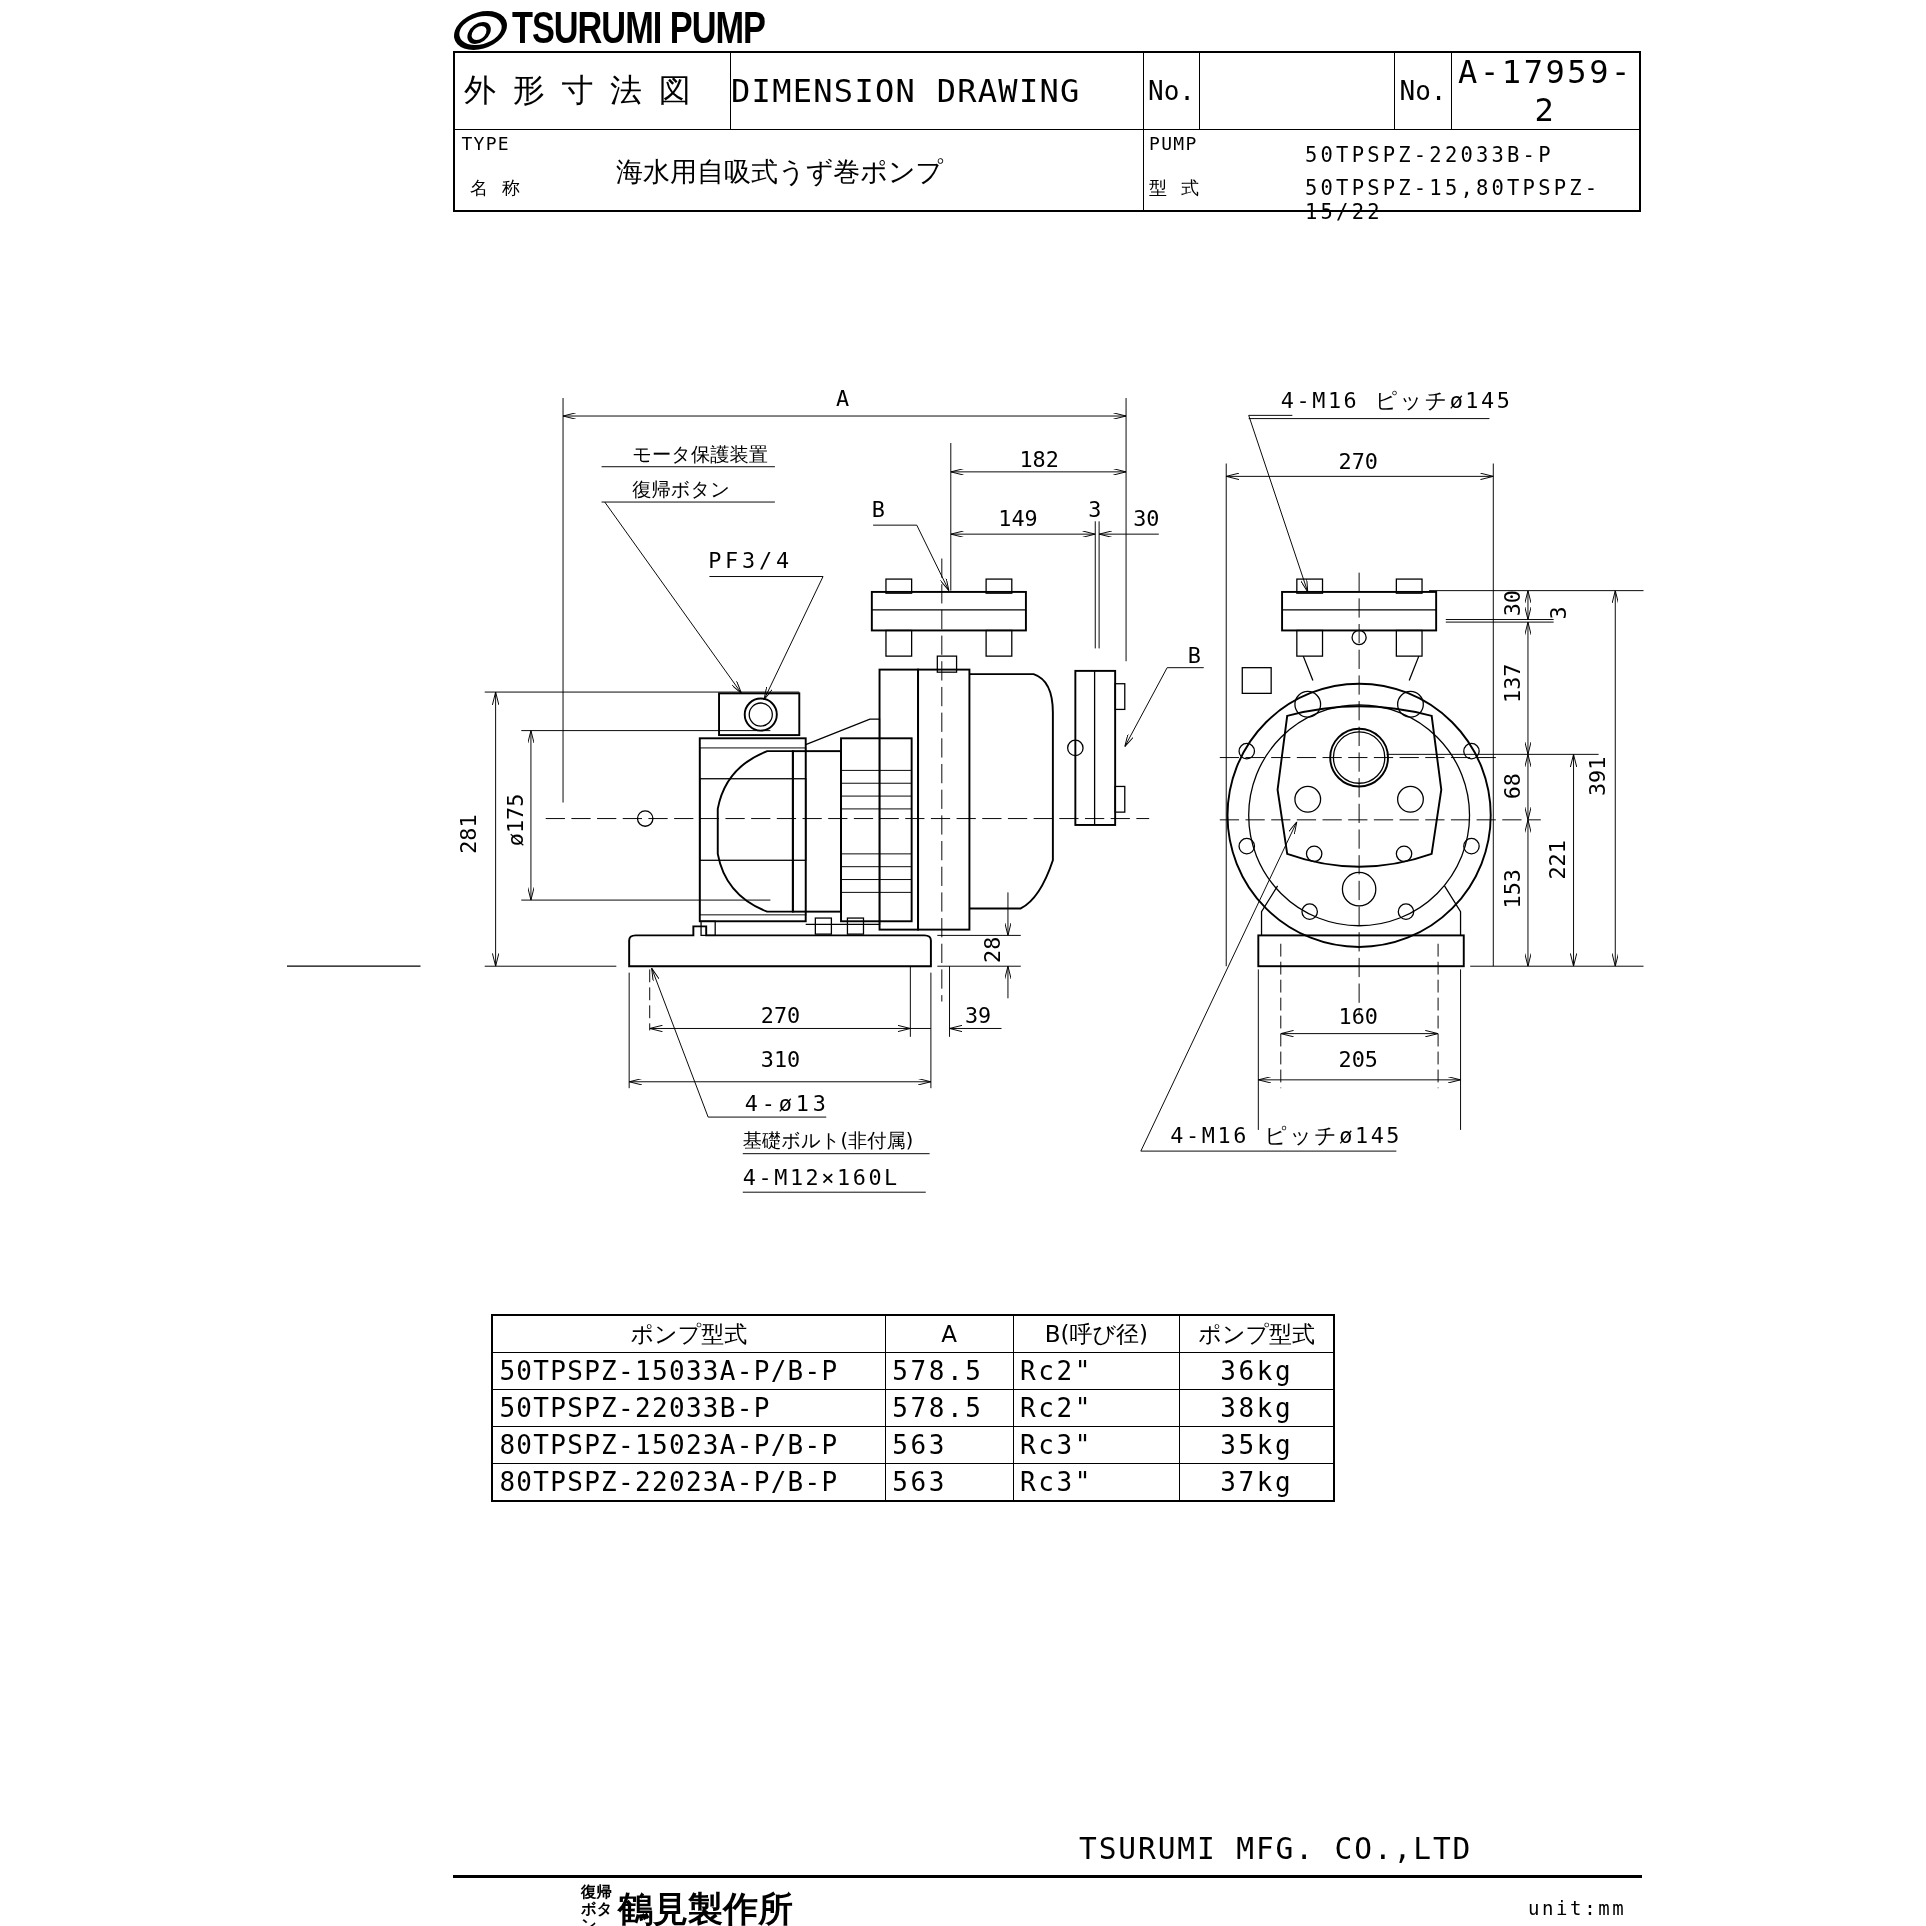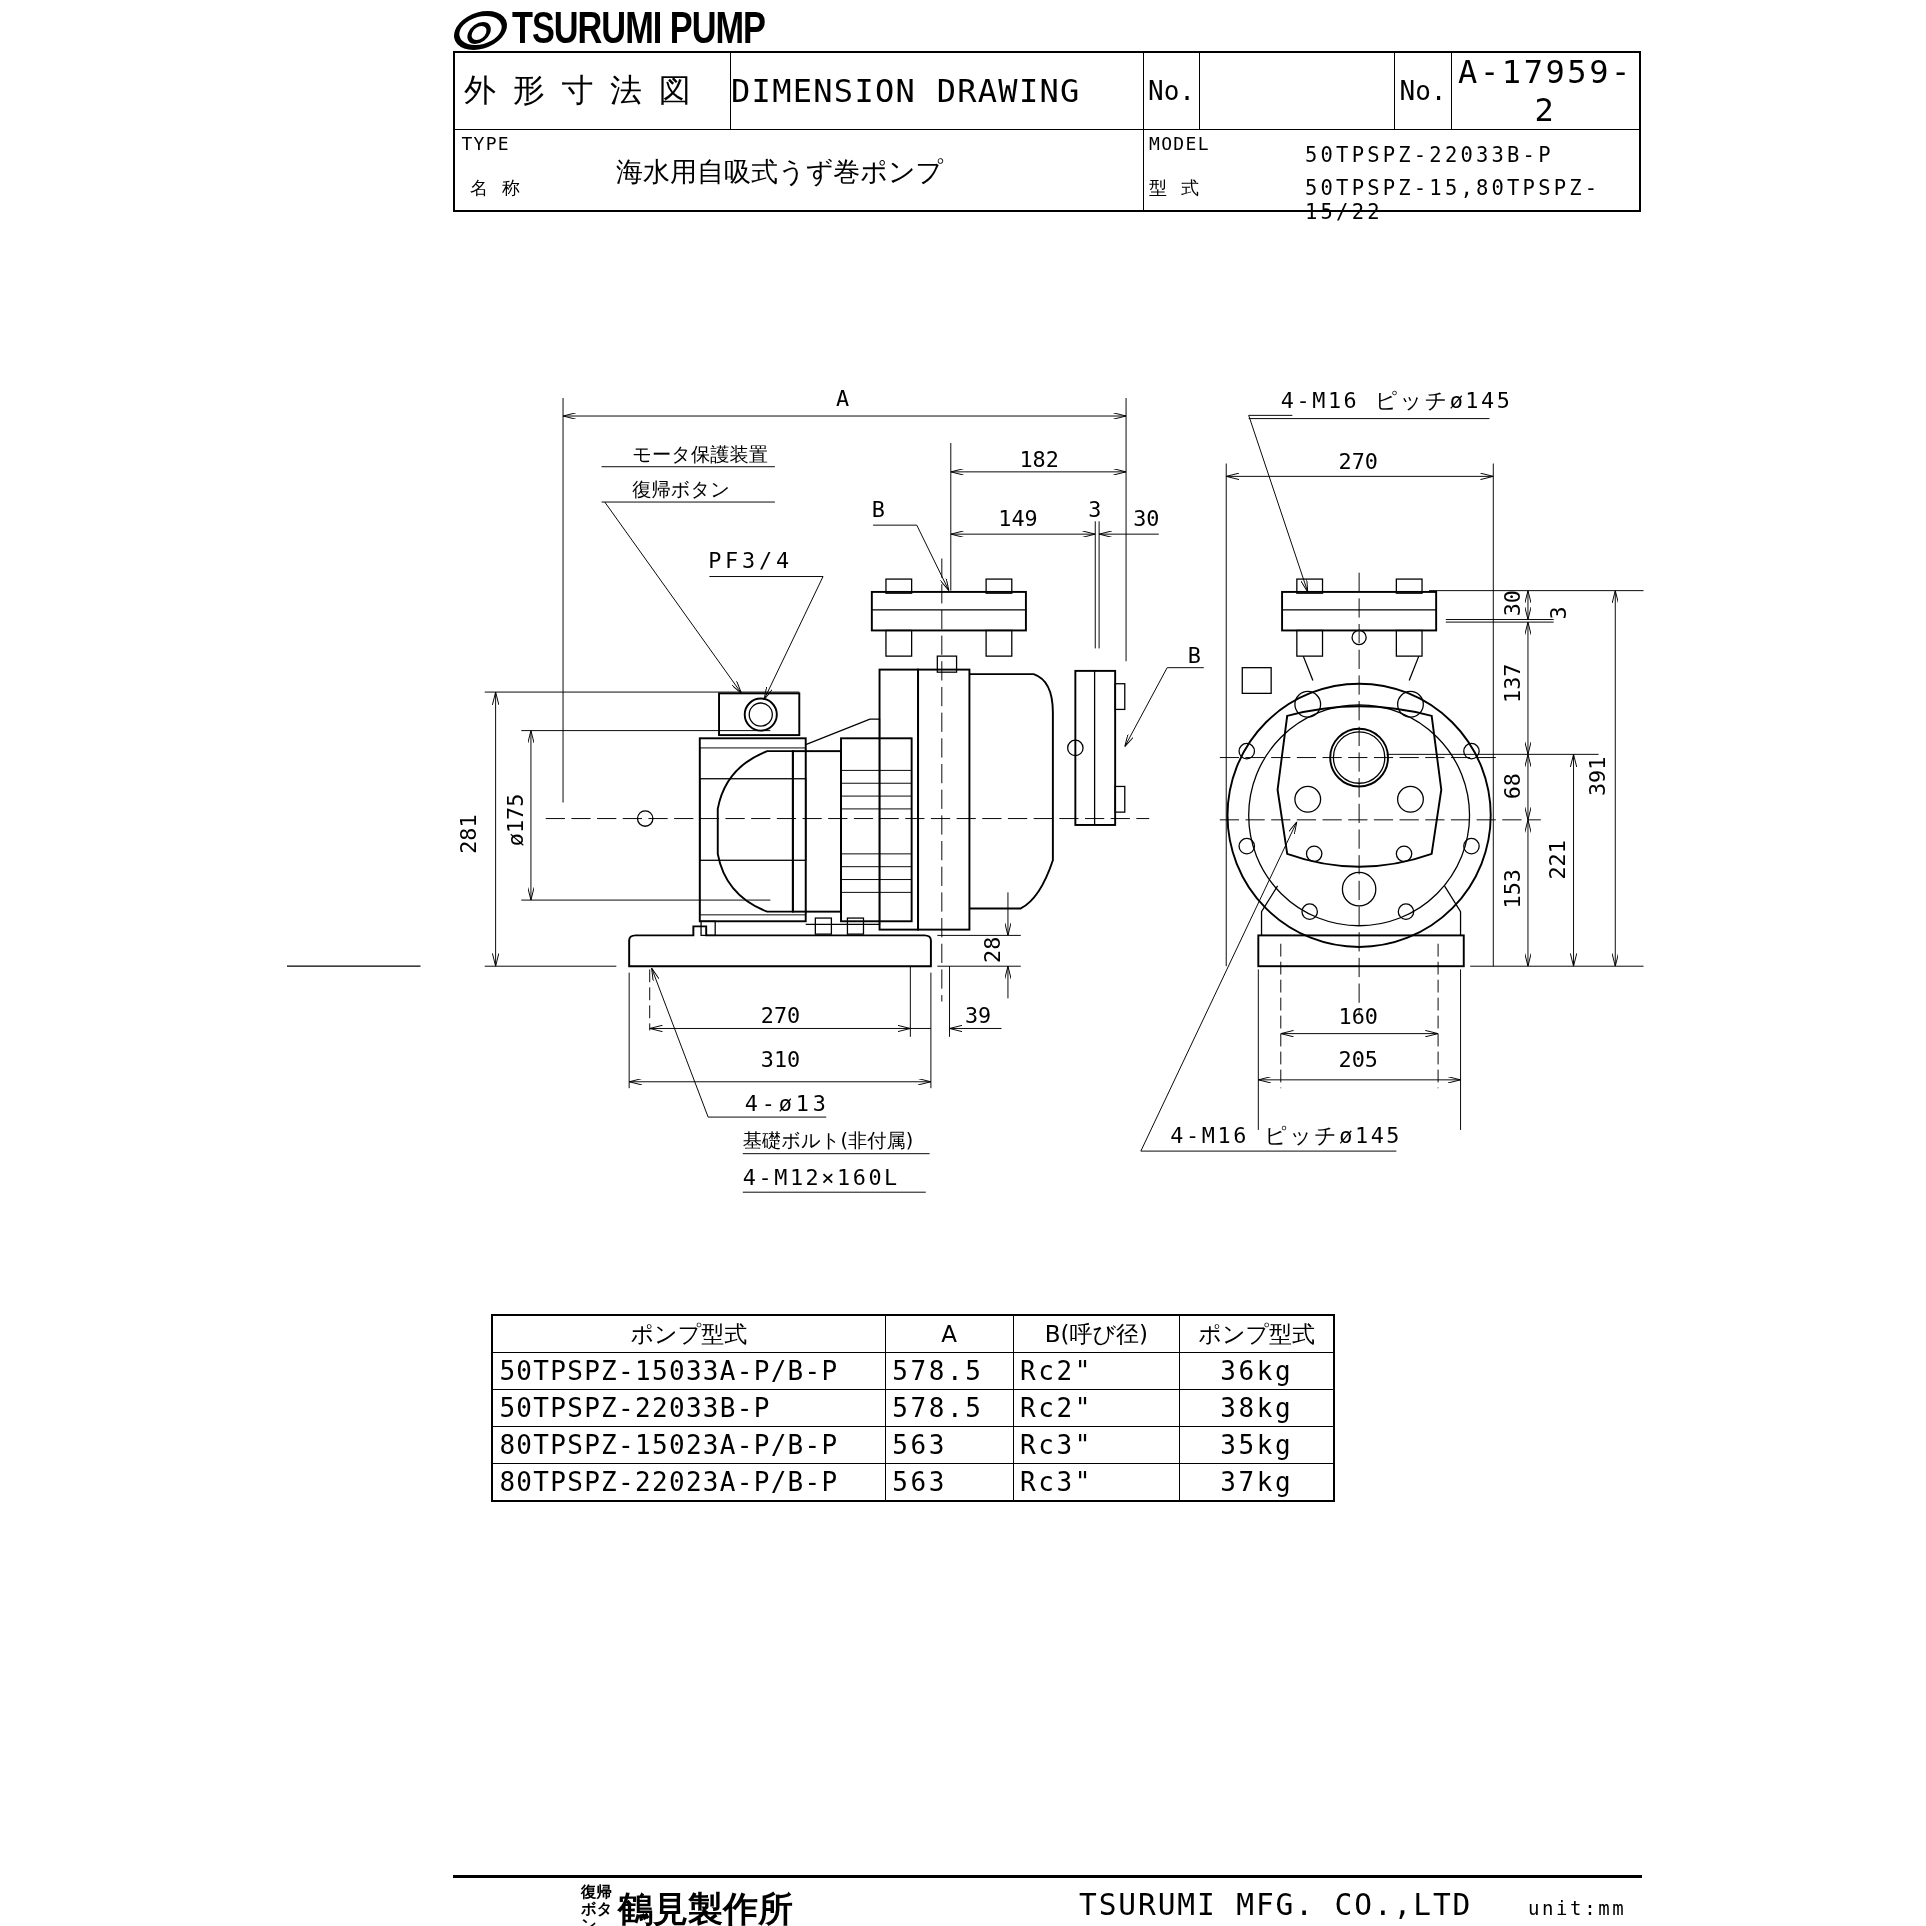--- a/index.html
+++ b/index.html
@@ -30,21 +30,21 @@
   table.spec { position:absolute; left:491px; top:1314px; width:844px; border-collapse:collapse; border:2.6px solid #000; }
   table.spec th, table.spec td { border:1.3px solid #000; height:36px; font-size:26px; font-weight:normal; padding:0 6.4px; white-space:nowrap; }
   table.spec th { font-family:"DejaVu Sans",sans-serif; font-size:23px; text-align:center; }
   table.spec td.c-a { text-align:left; letter-spacing:2.6px; }
   table.spec td.c-b { letter-spacing:2.6px; }
   table.spec td.c-w { text-align:center; letter-spacing:2.6px; }
   table.spec td.c-model { letter-spacing:1.3px; }
   .footer-line { position:absolute; left:453px; top:1875px; width:1189px; height:2.6px; background:#000; }
   .footer-jp { position:absolute; left:581px; top:1884px; font-family:"DejaVu Serif",serif; font-weight:bold; font-size:35px; display:flex; align-items:center; }
   .footer-jp .small { font-size:15.4px; line-height:16.7px; display:inline-block; width:33px; margin-right:3.9px; }
-  .footer-en { position:absolute; left:1079px; top:1888px; font-size:29.5px; letter-spacing:1.9px; }
+  .footer-en { position:absolute; left:1079px; top:1832px; font-size:29.5px; letter-spacing:1.9px; }
   .footer-unit { position:absolute; left:1528px; top:1897px; font-size:19px; letter-spacing:2.6px; }
 </style>
 </head>
 <body>
 
 <div class="abs logo">
   <div class="logo-mark"></div>
   <div class="logo-text">TSURUMI PUMP</div>
 </div>
 
@@ -61,21 +61,21 @@
   <tr class="t-row2">
     <td colspan="2" style="width:678px;border-right:1.3px solid #000;">
       <div style="position:relative;height:80px;width:595px;">
         <span class="lbl" style="left:6.4px;top:2.6px;">TYPE</span>
         <span class="lbl lbl-jp" style="left:15px;top:46px;">名称</span>
         <span class="type-name">海水用自吸式うず巻ポンプ</span>
       </div>
     </td>
     <td colspan="4">
       <div style="position:relative;height:80px;">
-        <span class="lbl" style="left:5.1px;top:2.6px;">MODEL</span>
+        <span class="lbl" style="left:5.1px;top:2.6px;">PUMP</span>
         <span class="lbl lbl-jp" style="left:5.1px;top:46px;">型式</span>
         <span class="model-line" style="top:13px;">50TPSPZ-22033B-P</span>
         <span class="model-line" style="top:46px;">50TPSPZ-15,80TPSPZ-15/22</span>
       </div>
     </td>
   </tr>
 </tbody>
   </table>
 
 <svg class="drawing" viewBox="0 0 3000 3000" xmlns="http://www.w3.org/2000/svg">

